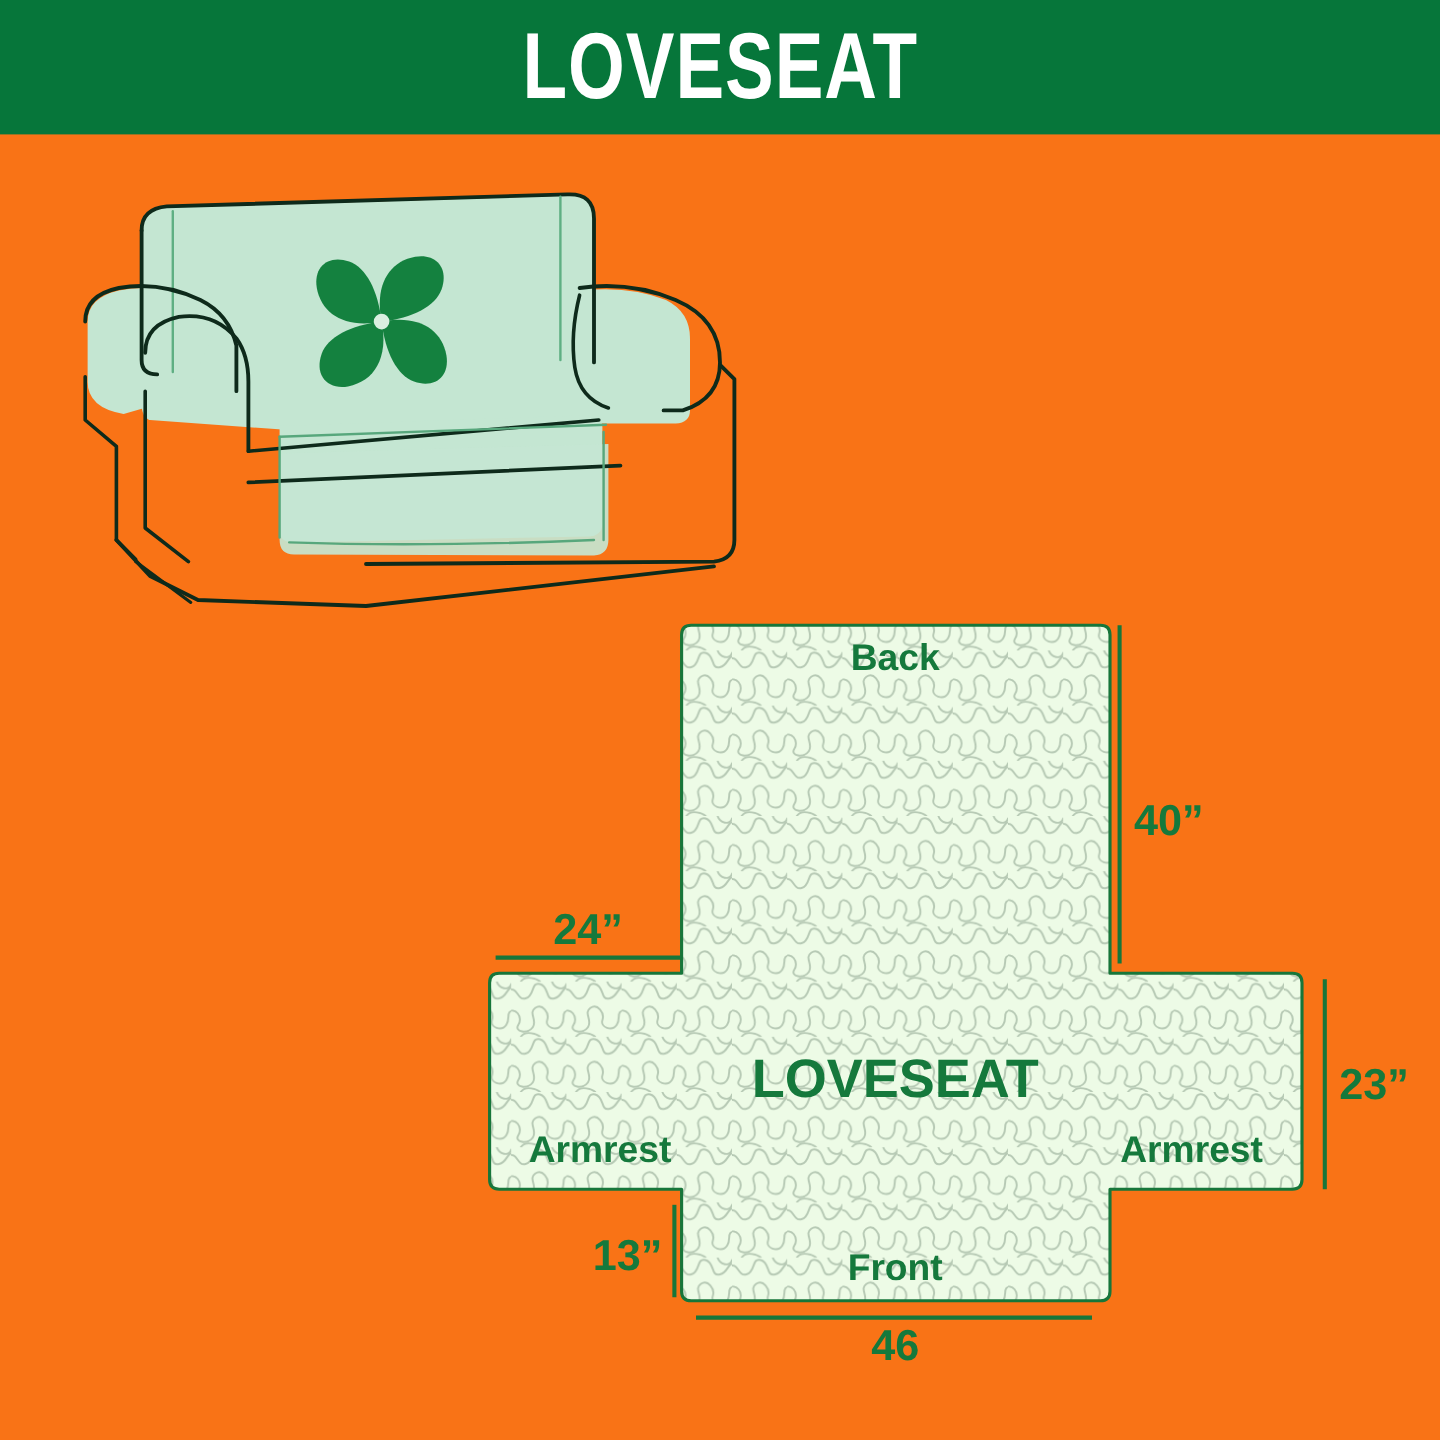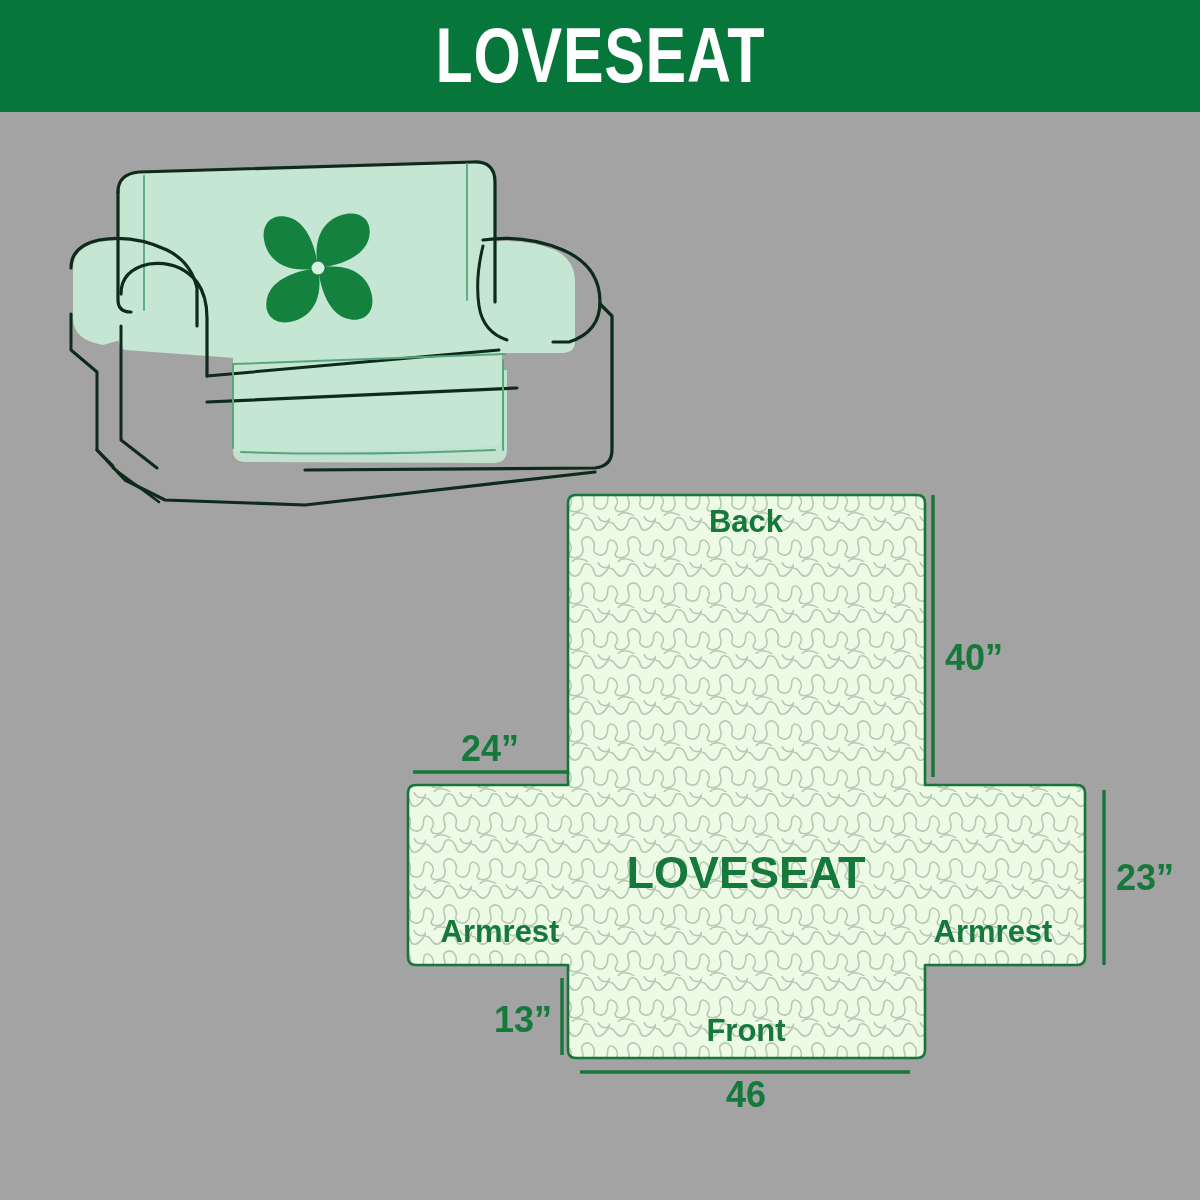--- a/index.html
+++ b/index.html
@@ -8,21 +8,21 @@
     padding: 0;
     background: #ffffff;
   }
   body {
     font-family: "Liberation Sans", "DejaVu Sans", sans-serif;
   }
   #page {
     position: relative;
     width: 1200px;
     height: 1200px;
-    background: #a3a3a3;
+    background: #f97316;
     overflow: hidden;
   }
 
   
   #header-banner {
     position: absolute;
     left: 0;
     top: 0;
     width: 1200px;
     height: 112px;
@@ -51,21 +51,21 @@
     top: 150px;
     width: 630px;
     height: 400px;
   }
   #sofa-illustration svg { display: block; }
 
   
   #cover-diagram {
     position: absolute;
     left: 380px;
-    top: 470px;
+    top: 496px;
     width: 800px;
     height: 640px;
   }
   #cover-diagram svg { display: block; }
 
   
 </style>
 </head>
 <body>
 

